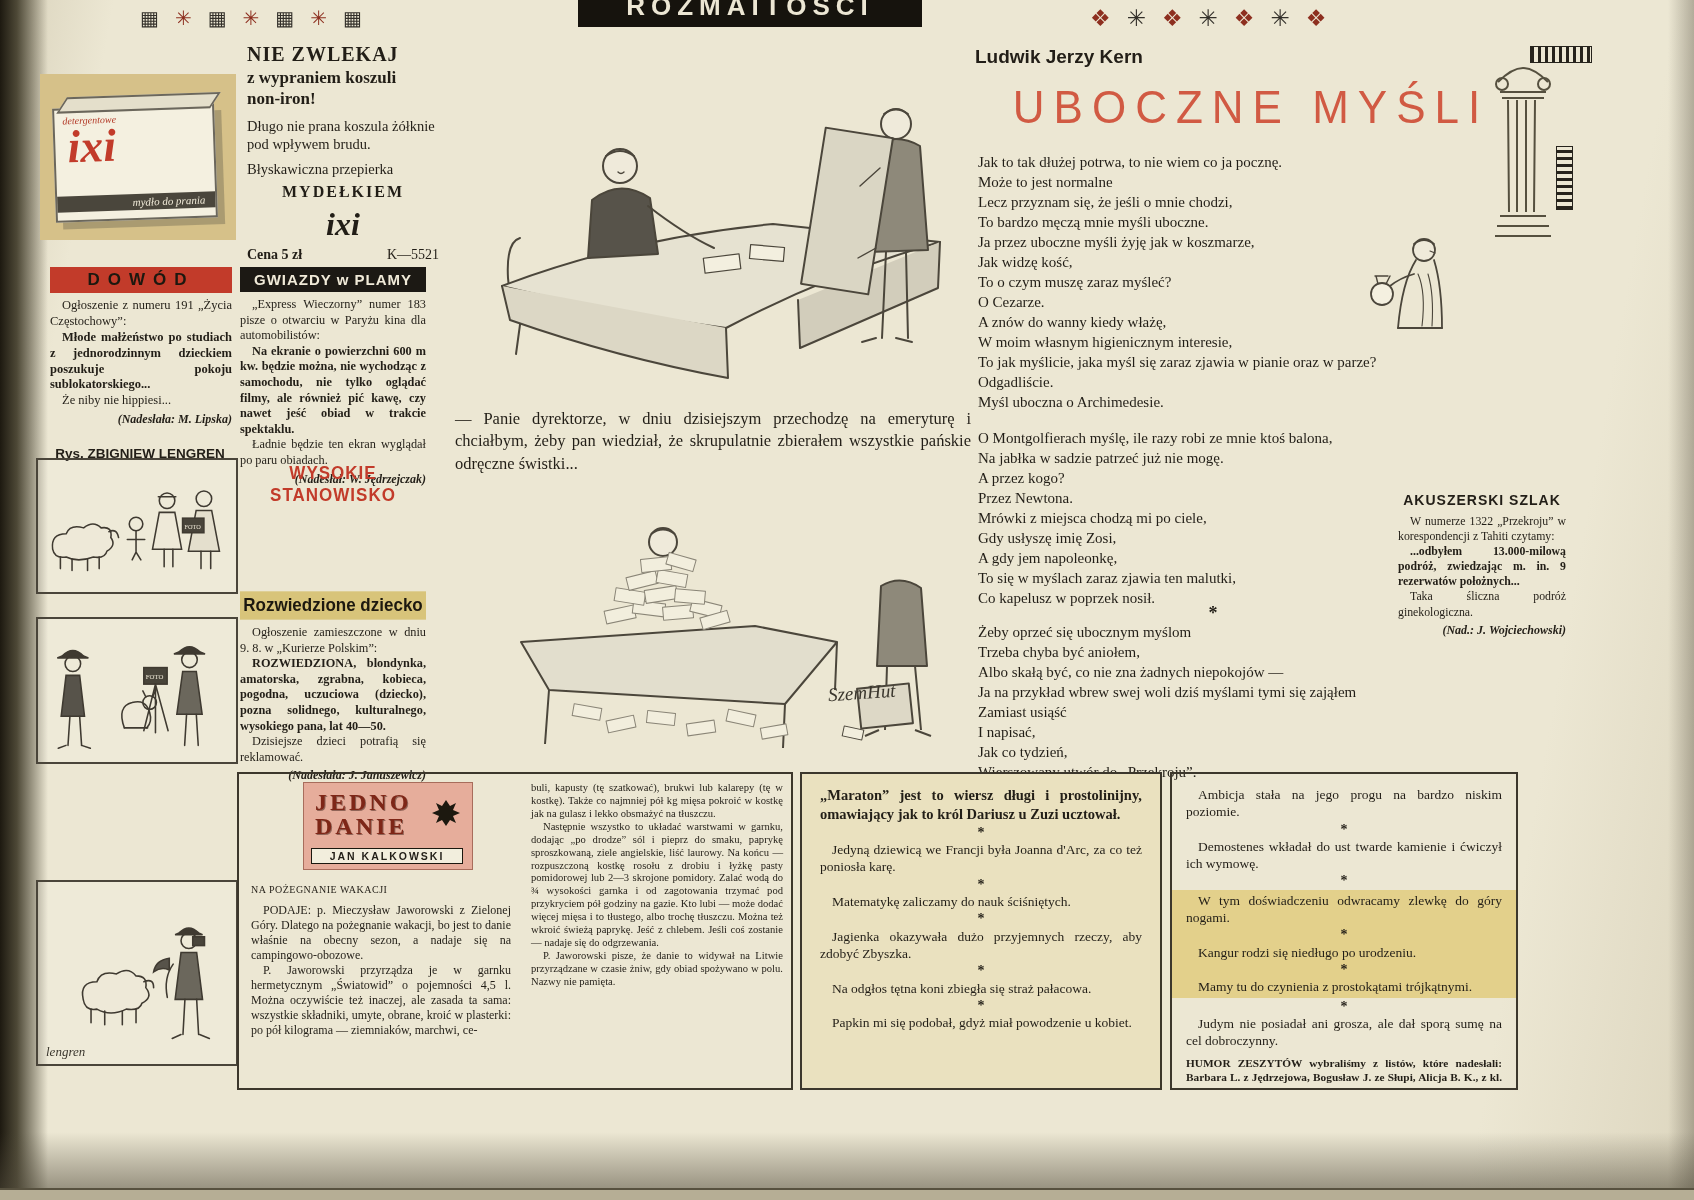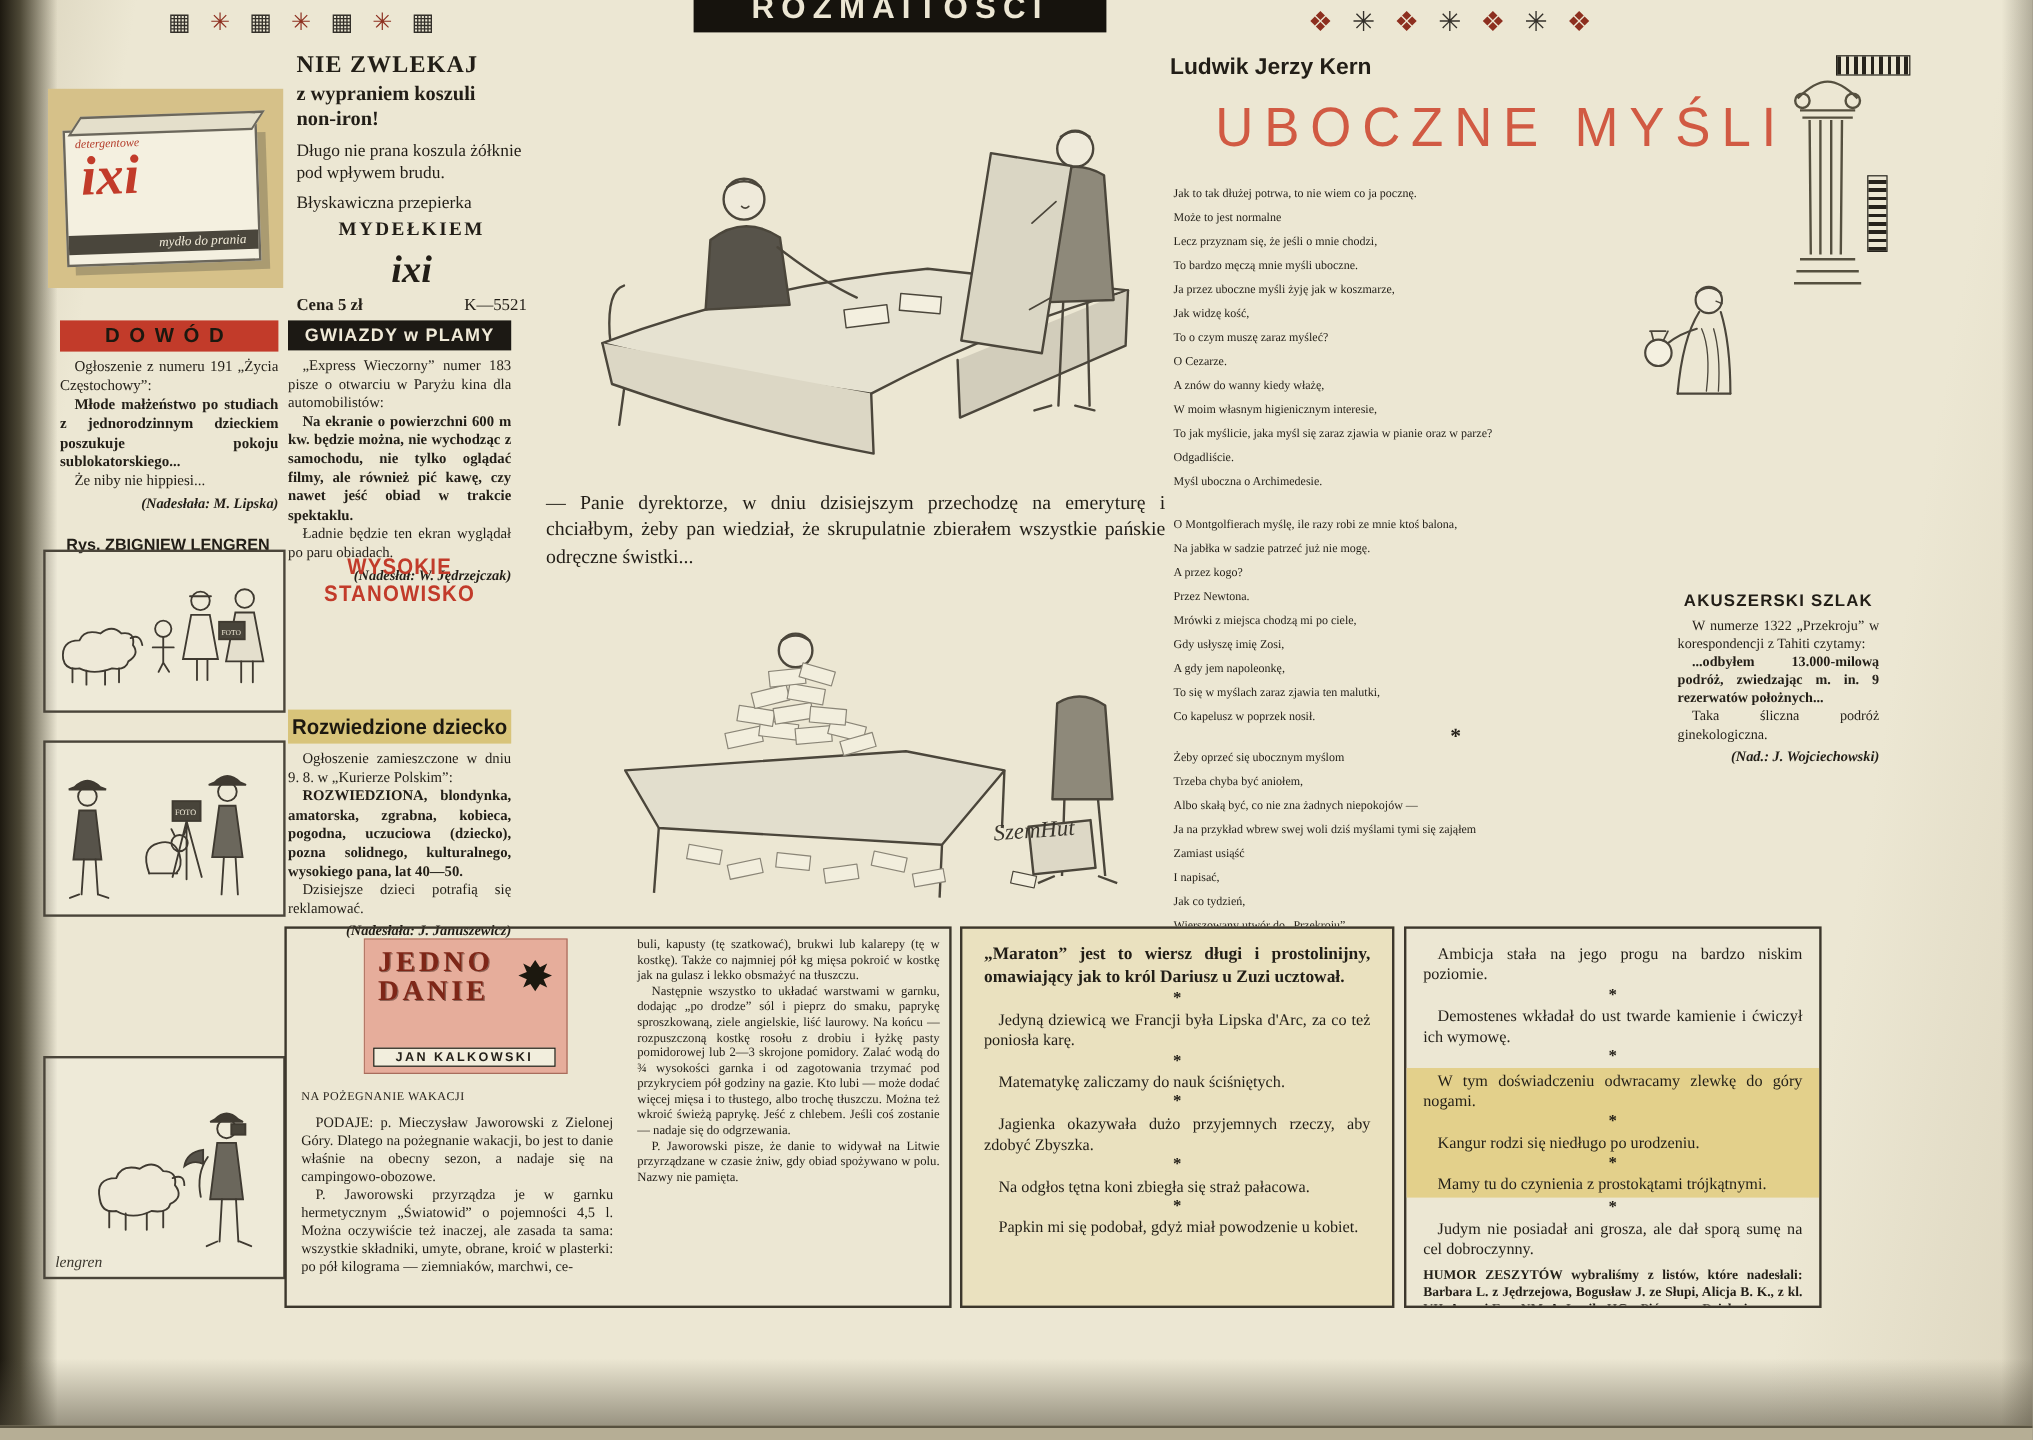--- a/index.html
+++ b/index.html
@@ -76,36 +76,36 @@
   
   .cartoon1{left:468px;top:48px;width:505px;height:357px;}
   .caption1{left:455px;top:408px;width:516px;font-size:16.5px;line-height:1.35;}
   .cartoon2{left:455px;top:490px;width:490px;height:277px;}
   .sig-hut{left:828px;top:682px;font-style:italic;font-size:19px;color:#3a362d;transform:rotate(-4deg);}
 
   
   .kern-author{left:975px;top:46px;font-family:"Liberation Sans",sans-serif;font-weight:bold;font-size:19px;}
   .kern-title{left:1012px;top:82px;width:478px;color:#d15a43;font-family:"Liberation Sans",sans-serif;
      font-size:44px;letter-spacing:9px;text-align:center;transform:scaleY(1.05);}
-  .stanza{left:978px;width:470px;font-size:10px;line-height:20px;}
+  .stanza{left:978px;width:470px;font-size:15px;line-height:20px;}
   .poem-star{left:978px;width:470px;text-align:center;font-size:18px;font-weight:bold;}
   .roman-fig{left:1358px;top:230px;width:108px;height:108px;}
 
   .akusz{left:1398px;top:492px;width:168px;}
   .akusz-hd{font-family:"Liberation Sans",sans-serif;font-weight:bold;font-size:14px;letter-spacing:1px;text-align:center;}
   .akusz-body{font-size:11.8px;line-height:1.28;margin-top:6px;}
 
   .ionic{left:1492px;top:60px;width:62px;height:192px;}
 
   
   .boxed{border:2px solid #3c372c;box-sizing:border-box;}
   .box1{left:237px;top:772px;width:556px;height:318px;}
   .box1-colL{position:absolute;left:12px;top:8px;width:260px;}
   .box1-colR{position:absolute;left:292px;top:8px;width:252px;font-size:10.6px;line-height:1.22;}
-  .jedno-logo{position:relative;margin-left:52px;width:170px;height:113px;background:#e6ad9b;
+  .jedno-logo{position:relative;margin-left:52px;width:170px;height:88px;background:#e6ad9b;
      box-shadow:0 0 0 1px #a86d5c inset;}
   .jedno-word{color:#7e2617;font-weight:bold;font-size:24px;letter-spacing:3px;line-height:1.0;
      text-shadow:1px 1px 0 rgba(40,10,5,.45);padding-left:12px;}
   .jedno-w1{padding-top:8px;}
   .jedno-banner{position:absolute;left:8px;bottom:6px;width:150px;background:#f2eedd;border:1px solid #1c180f;
      font-family:"Liberation Sans",sans-serif;font-weight:bold;font-size:10.5px;letter-spacing:2px;text-align:center;padding:1px 0;}
   .eagle{position:absolute;right:10px;top:14px;}
   .jedno-hd{font-weight:normal;font-size:10px;margin:14px 0 8px 0;letter-spacing:.5px;}
   .jedno-p{font-size:12px;line-height:1.25;}
   .indent p, p.ind{text-indent:12px;margin:0;}
@@ -409,21 +409,21 @@
     <div class="box1-colR just">
       <p style="margin:0;">buli, kapusty (tę szatkować), brukwi lub kalarepy (tę w kostkę). Także co najmniej pół kg mięsa pokroić w kostkę jak na gulasz i lekko obsmażyć na tłuszczu.</p>
       <p class="ind">Następnie wszystko to układać warstwami w garnku, dodając „po drodze” sól i pieprz do smaku, paprykę sproszkowaną, ziele angielskie, liść laurowy. Na końcu — rozpuszczoną kostkę rosołu z drobiu i łyżkę pasty pomidorowej lub 2—3 skrojone pomidory. Zalać wodą do ¾ wysokości garnka i od zagotowania trzymać pod przykryciem pół godziny na gazie. Kto lubi — może dodać więcej mięsa i to tłustego, albo trochę tłuszczu. Można też wkroić świeżą paprykę. Jeść z chlebem. Jeśli coś zostanie — nadaje się do odgrzewania.</p>
       <p class="ind">P. Jaworowski pisze, że danie to widywał na Litwie przyrządzane w czasie żniw, gdy obiad spożywano w polu. Nazwy nie pamięta.</p>
     </div>
   </div>
 
   <div class="abs boxed box2">
     <p class="maraton-lead just" style="margin:0;">„Maraton” jest to wiersz długi i prostolinijny, omawiający jak to król Dariusz u Zuzi ucztował.</p>
     <div class="hum-star">*</div>
-    <p class="hum-item just">Jedyną dziewicą we Francji była Lipska d'Arc, za co też poniosła karę.</p>
+    <p class="hum-item just">Jedyną dziewicą we Francji była Joanna d'Arc, za co też poniosła karę.</p>
     <div class="hum-star">*</div>
     <p class="hum-item just">Matematykę zaliczamy do nauk ściśniętych.</p>
     <div class="hum-star">*</div>
     <p class="hum-item just">Jagienka okazywała dużo przyjemnych rzeczy, aby zdobyć Zbyszka.</p>
     <div class="hum-star">*</div>
     <p class="hum-item just">Na odgłos tętna koni zbiegła się straż pałacowa.</p>
     <div class="hum-star">*</div>
     <p class="hum-item just">Papkin mi się podobał, gdyż miał powodzenie u kobiet.</p>
   </div>
 

